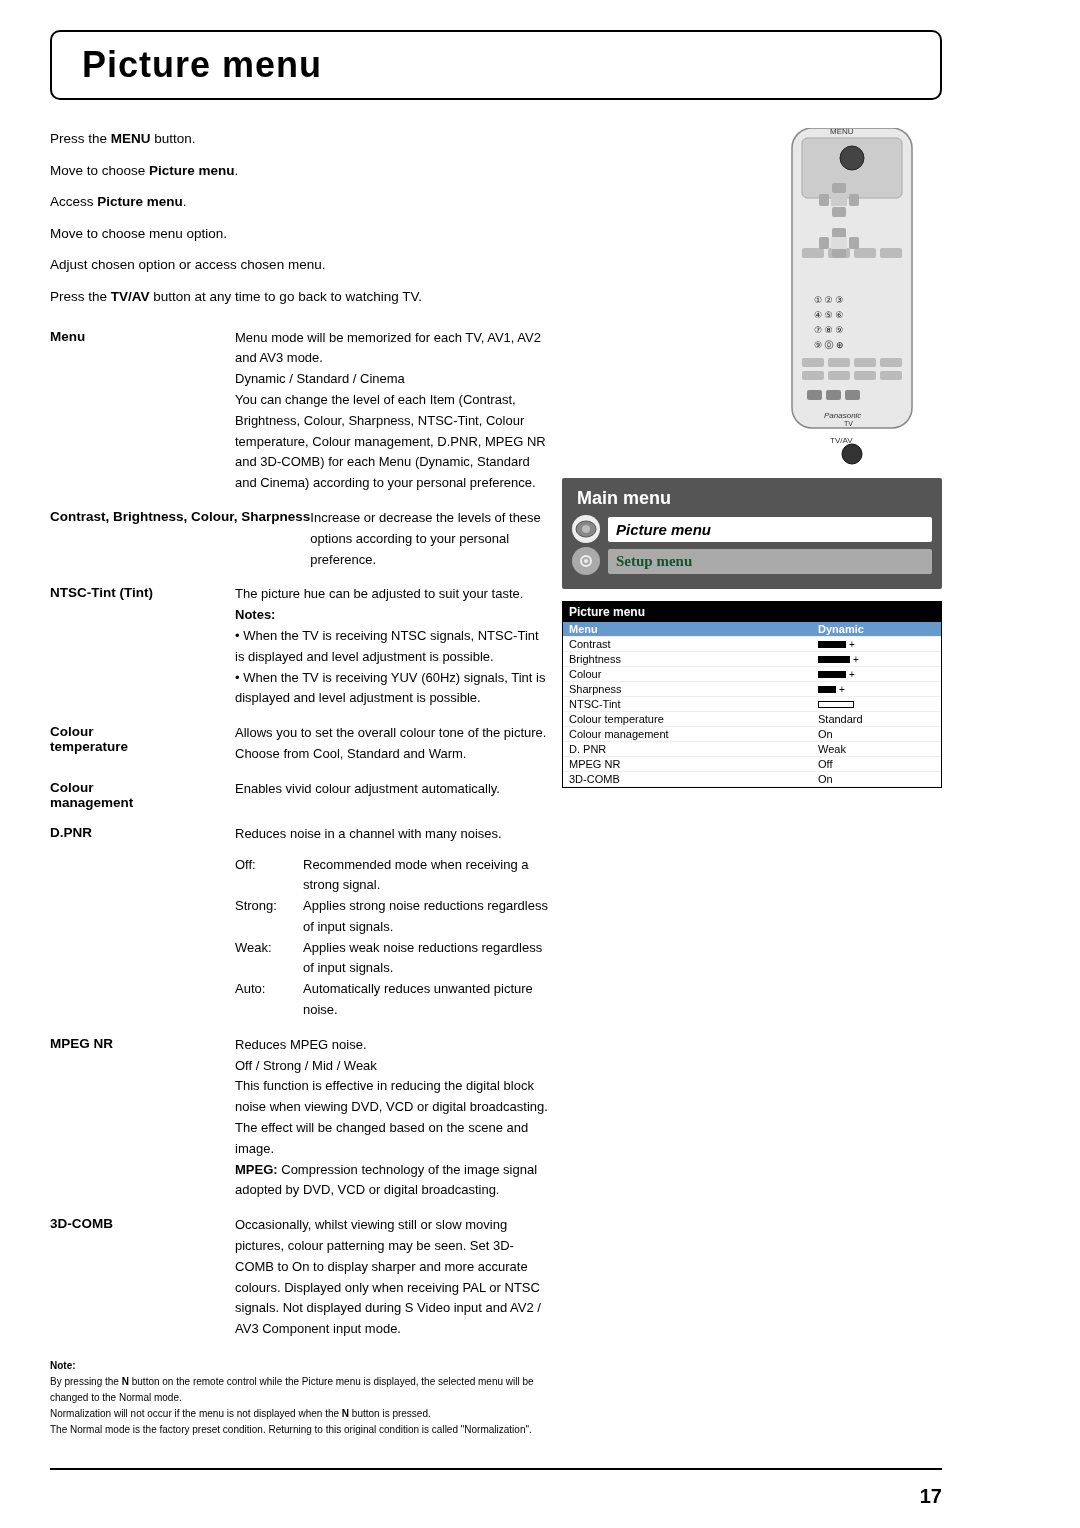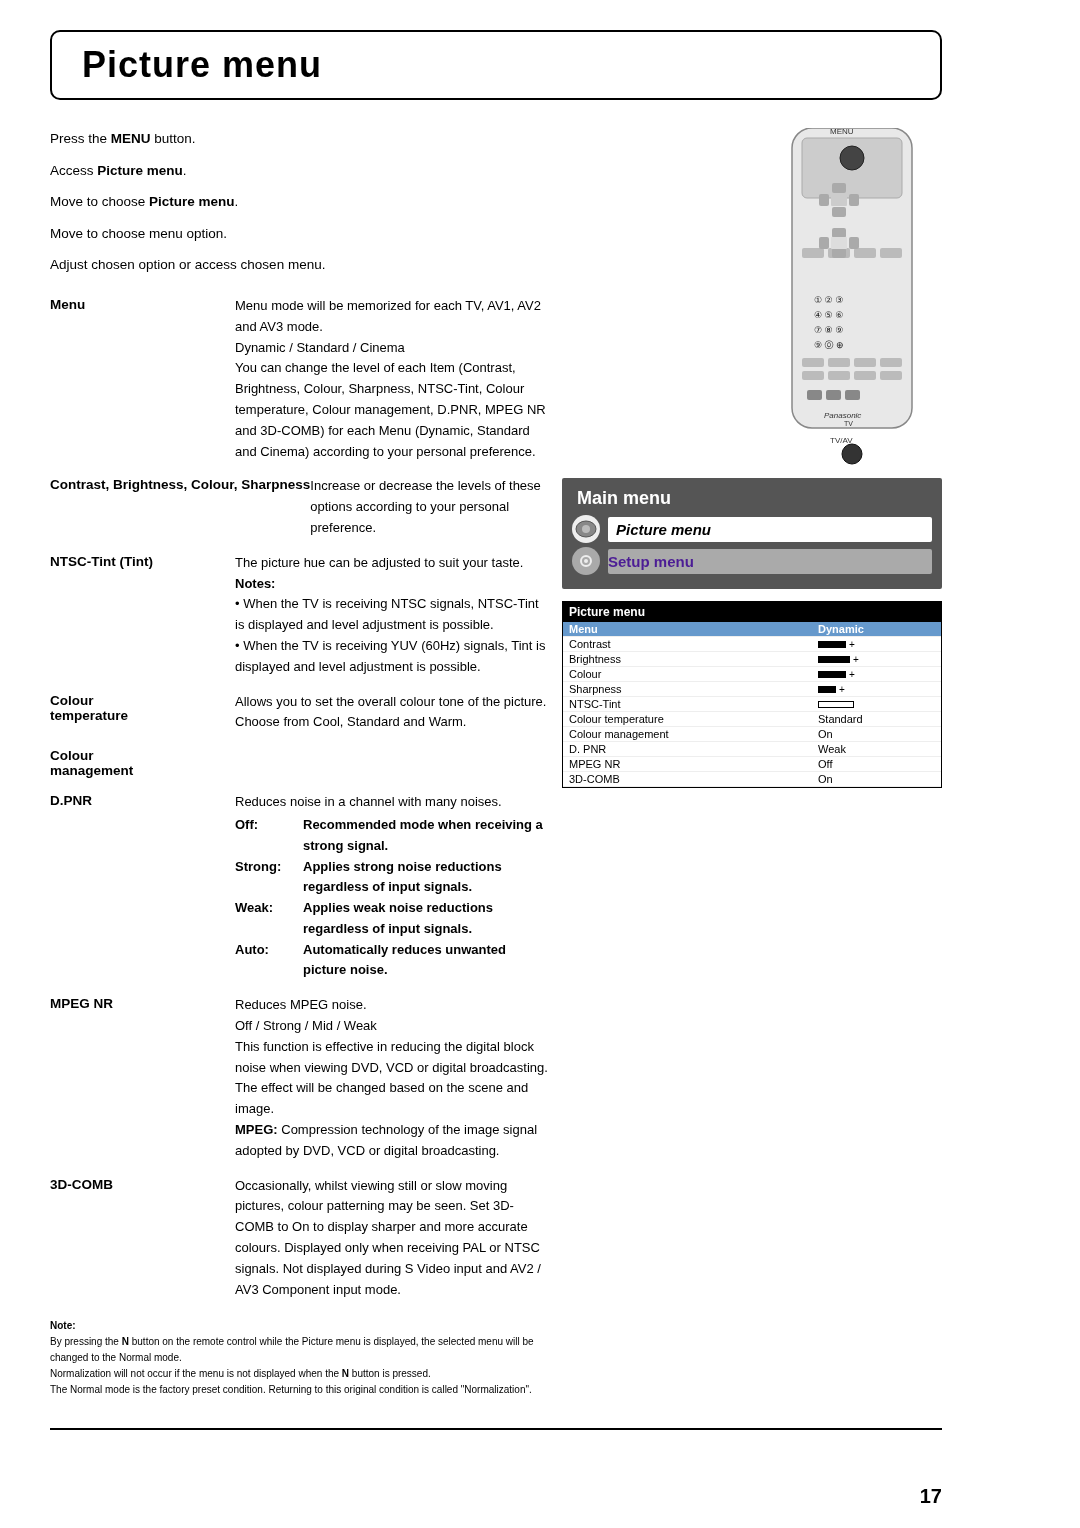--- a/index.html
+++ b/index.html
@@ -140,22 +140,21 @@
       font-size: 10px;
       line-height: 1.6;
     }
     .note-box b {
       font-weight: bold;
     }
     .dpnr-table {
       display: grid;
       grid-template-columns: 60px 1fr;
       gap: 0 8px;
-      margin-top: 2px;
-      font-weight: bold;
+      margin-top: 10px;
     }
     .dpnr-table span {
       line-height: 1.6;
     }
     .page-number {
       position: absolute;
       bottom: 20px;
       right: 50px;
       font-size: 20px;
       font-weight: bold;
@@ -197,24 +196,25 @@
   <div class="title-box">
     <h1>Picture menu</h1>
   </div>
 
   <div class="content-area">
 
     <div class="left-col">
 
       <div class="instructions">
         <p>Press the <b>MENU</b> button.</p>
+        <p>Move to choose <b>Picture menu</b>.</p>
         <p>Access <b>Picture menu</b>.</p>
-        <p>Move to choose <b>Picture menu</b>.</p>
         <p>Move to choose menu option.</p>
         <p>Adjust chosen option or access chosen menu.</p>
+        <p>Press the <b>TV/AV</b> button at any time to go back to watching TV.</p>
       </div>
 
       <div class="sections">
 
         <div class="section-row">
           <div class="section-label">Menu</div>
           <div class="section-content">
             Menu mode will be memorized for each TV, AV1, AV2 and AV3 mode.<br>
             Dynamic / Standard / Cinema<br>
             You can change the level of each Item (Contrast, Brightness, Colour, Sharpness, NTSC-Tint, Colour temperature, Colour management, D.PNR, MPEG NR and 3D-COMB) for each Menu (Dynamic, Standard and Cinema) according to your personal preference.
@@ -241,20 +241,23 @@
         <div class="section-row">
           <div class="section-label"><b>Colour<br>temperature</b></div>
           <div class="section-content">
             Allows you to set the overall colour tone of the picture.<br>
             Choose from Cool, Standard and Warm.
           </div>
         </div>
 
         <div class="section-row">
           <div class="section-label"><b>Colour<br>management</b></div>
+          <div class="section-content">
+            Enables vivid colour adjustment automatically.
+          </div>
         </div>
 
         <div class="section-row">
           <div class="section-label"><b>D.PNR</b></div>
           <div class="section-content">
             Reduces noise in a channel with many noises.<br>
             <div class="dpnr-table">
               <span>Off:</span>
                 <span>Recommended mode when receiving a strong signal.</span>
               <span>Strong:</span>
@@ -384,21 +387,21 @@
 
 
         <div class="menu-row">
           <div class="menu-icon" style="background:#aaa;">
             <svg width="18" height="18" viewBox="0 0 18 18">
               <circle cx="9" cy="9" r="5" fill="none" stroke="#eee" stroke-width="2"></circle>
               <circle cx="9" cy="9" r="2" fill="#eee"></circle>
             </svg>
           </div>
           <div class="menu-text-block">
-            <div style="background:#aaa; color:#4c1d95; font-weight:bold; font-size:15px; padding:4px 0; border-radius:2px;">Setup menu</div>
+            <div style="background:#aaa; color:#14532d; font-weight:bold; font-size:15px; padding:4px 8px; border-radius:2px;font-family:Liberation Serif, serif;">Setup menu</div>
           </div>
         </div>
       </div>
 
       <div class="picture-menu-table">
         <div class="header-row">Picture menu</div>
         <table>
           <tbody>
               <tr>
             <td>Menu</td>

